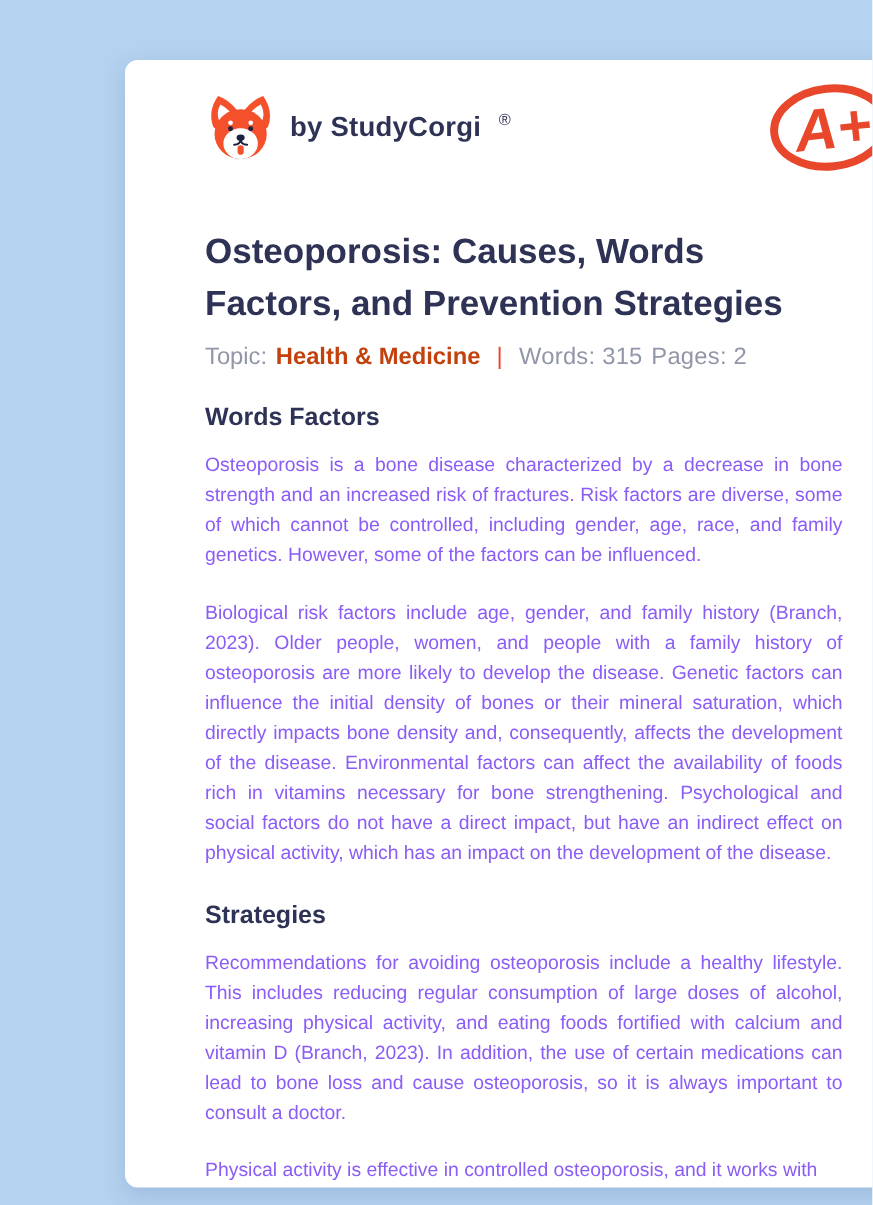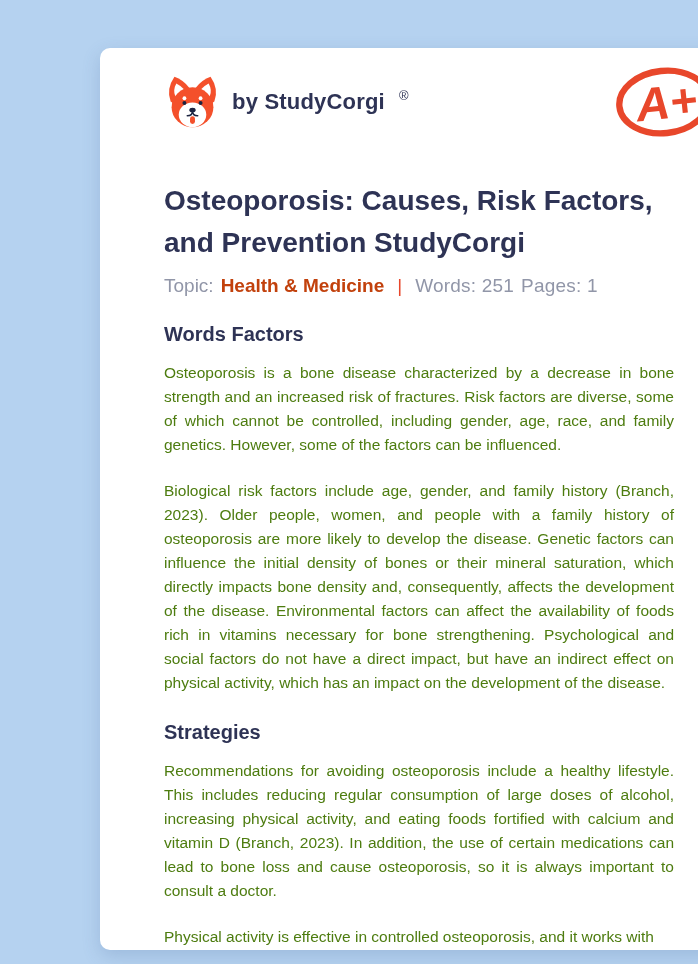--- a/index.html
+++ b/index.html
@@ -75,21 +75,21 @@
   .section-heading {
     margin-top: 26px;
     font-size: 20px;
     font-weight: 700;
     color: #2e3355;
   }
   .para {
     margin-top: 15px;
     font-size: 15.5px;
     line-height: 24px;
-    color: #4d7c0f;
+    color: #8b5cf6;
     text-align: justify;
     max-width: 510px;
   }
   .para + .para { margin-top: 22px; }
   .stamp-svg, .corgi-svg { display: block; }
 </style>
 </head>
 <body>
 
 <div class="viewport">
@@ -121,28 +121,28 @@
       <div>
         <svg class="stamp-svg" width="102" height="76" viewBox="0 0 104 78" aria-hidden="true">
           <g transform="rotate(-6 52 39)">
             <ellipse cx="52" cy="39" rx="46" ry="32" fill="none" stroke="#e8472b" stroke-width="6.5"></ellipse>
             <text x="23" y="56" font-size="48" font-weight="700" font-style="italic" font-family="Liberation Sans, sans-serif" fill="#e8472b">A+</text>
           </g>
         </svg>
       </div>
     </div>
 
-    <h1 class="title">Osteoporosis: Causes, Risk Factors, and Prevention StudyCorgi</h1>
+    <h1 class="title">Osteoporosis: Causes, Words Factors, and Prevention Strategies</h1>
 
     <div class="meta">
       <span>Topic:</span>
       <span class="topic-link">Health &amp; Medicine</span>
       <span class="pipe">|</span>
-      <span class="count-group">Words: 251</span>
-      <span class="count-group">Pages: 1</span>
+      <span class="count-group">Words: 315</span>
+      <span class="count-group">Pages: 2</span>
     </div>
 
     <h2 class="section-heading">Words Factors</h2>
     <p class="para">Osteoporosis is a bone disease characterized by a decrease in bone strength and an increased risk of fractures. Risk factors are diverse, some of which cannot be controlled, including gender, age, race, and family genetics. However, some of the factors can be influenced.</p>
     <p class="para">Biological risk factors include age, gender, and family history (Branch, 2023). Older people, women, and people with a family history of osteoporosis are more likely to develop the disease. Genetic factors can influence the initial density of bones or their mineral saturation, which directly impacts bone density and, consequently, affects the development of the disease. Environmental factors can affect the availability of foods rich in vitamins necessary for bone strengthening. Psychological and social factors do not have a direct impact, but have an indirect effect on physical activity, which has an impact on the development of the disease.</p>
 
     <h2 class="section-heading">Strategies</h2>
     <p class="para">Recommendations for avoiding osteoporosis include a healthy lifestyle. This includes reducing regular consumption of large doses of alcohol, increasing physical activity, and eating foods fortified with calcium and vitamin D (Branch, 2023). In addition, the use of certain medications can lead to bone loss and cause osteoporosis, so it is always important to consult a doctor.</p>
     <p class="para">Physical activity is effective in controlled osteoporosis, and it works with</p>
 

